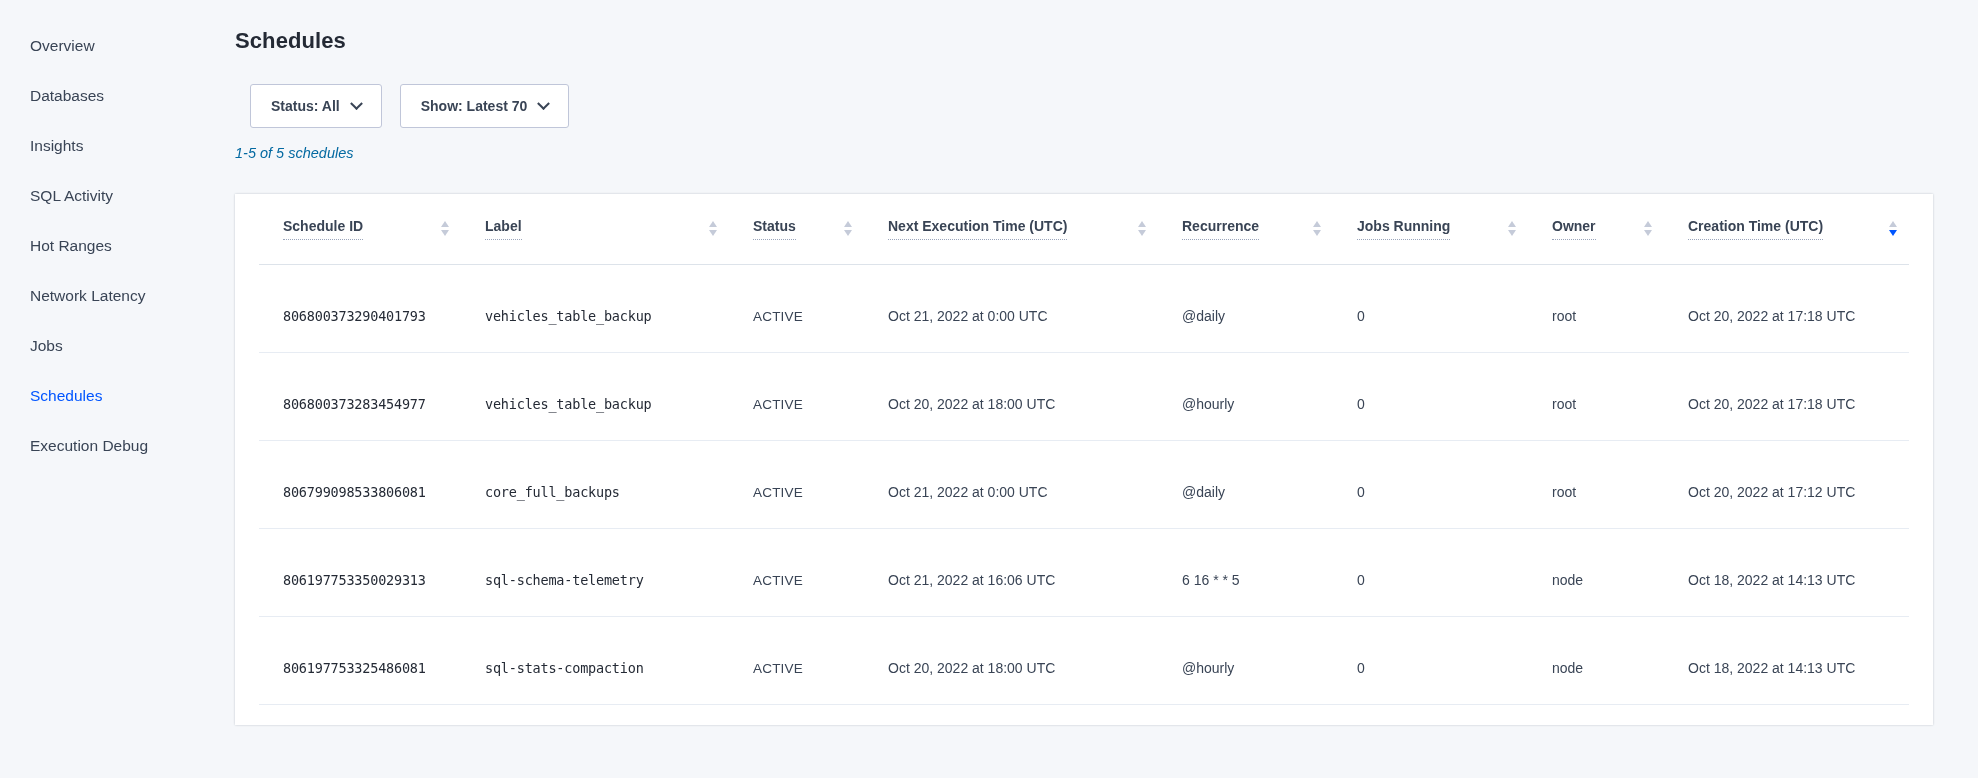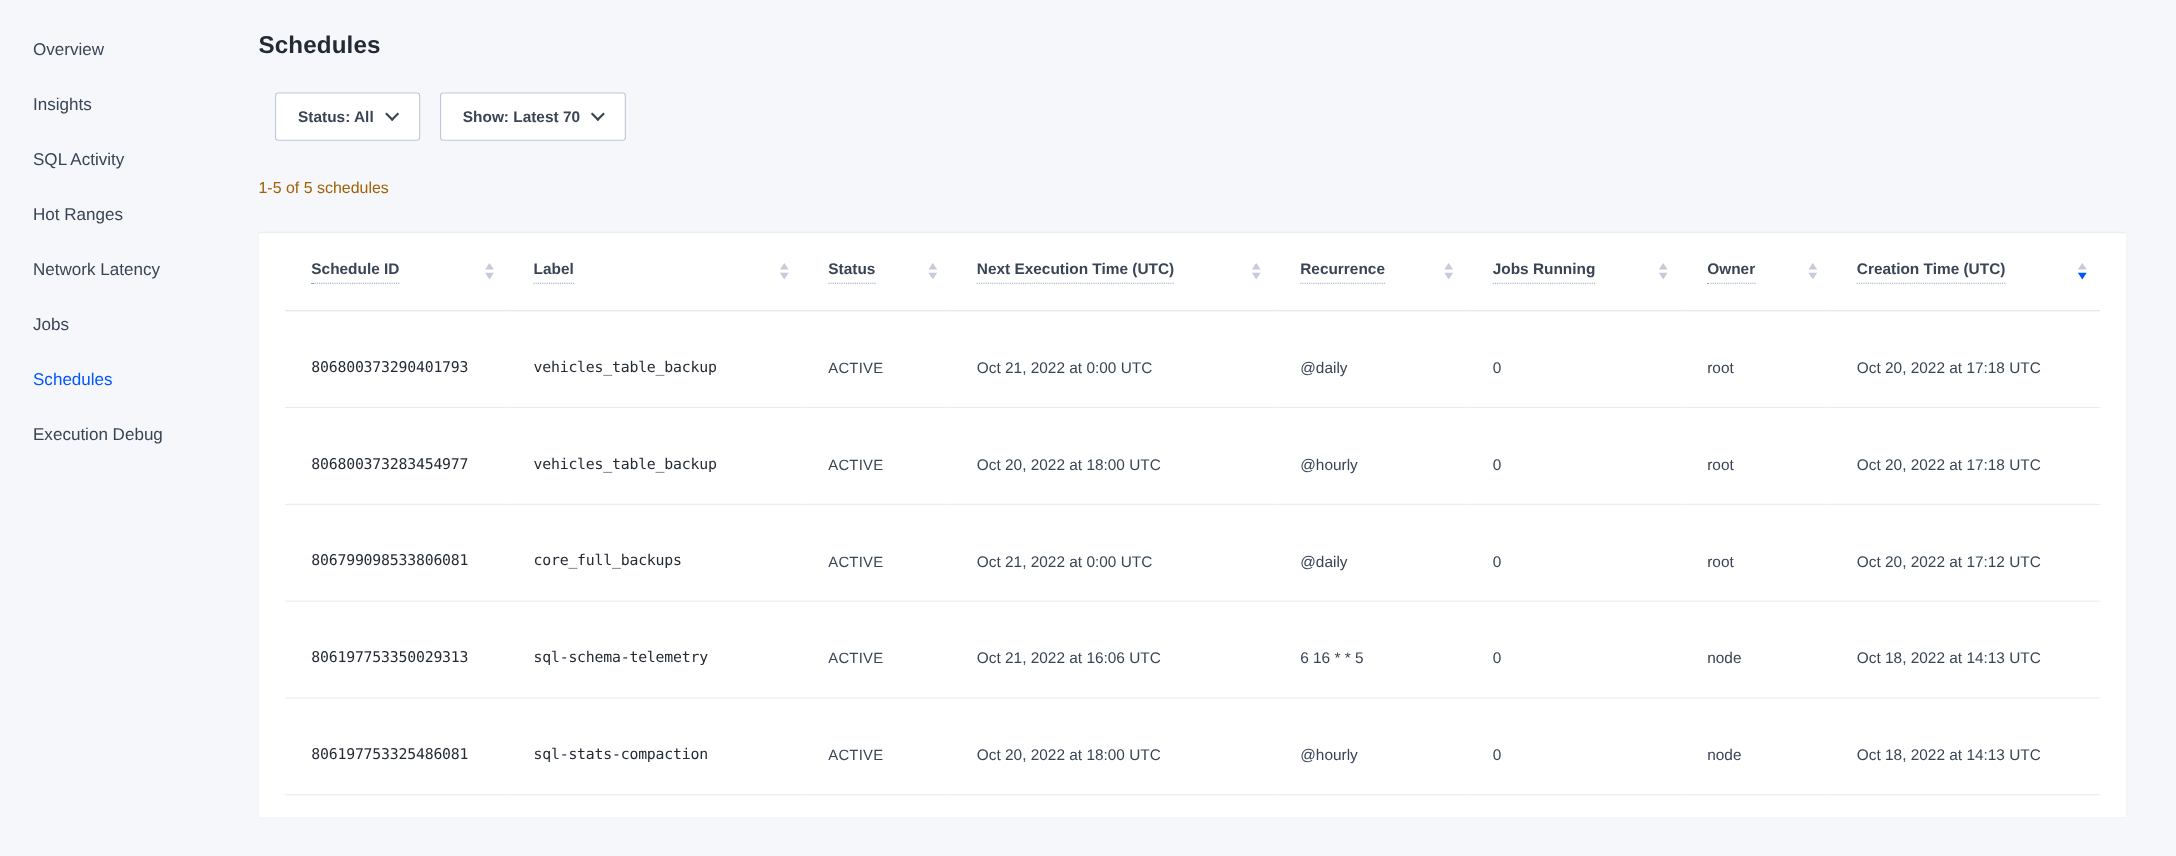--- a/index.html
+++ b/index.html
@@ -71,24 +71,25 @@
     width: 9px;
     height: 9px;
     border-right: 2px solid #394455;
     border-bottom: 2px solid #394455;
     transform: rotate(45deg) translate(-2px, -2px);
     margin-left: 12px;
   }
 
   
   .summary {
-    margin-top: 34px;
+    margin-top: 16px;
     font-size: 14.5px;
     line-height: 18px;
-    color: #a16207;
+    color: #0369a1;
+    font-style: italic;
   }
 
   
   .card {
     margin-top: 8px;
     width: 1698px;
     background: #ffffff;
     box-shadow: 0 0 2px rgba(60, 72, 88, 0.28);
     padding: 0 24px 20px 24px;
   }
@@ -155,20 +156,21 @@
     letter-spacing: -0.2px;
   }
   td.status { font-size: 13.5px; letter-spacing: 0.2px; }
 </style>
 </head>
 <body>
 
 <nav class="sidebar">
 
 <div class="sidebar-item">Overview</div>
+    <div class="sidebar-item">Databases</div>
     <div class="sidebar-item">Insights</div>
     <div class="sidebar-item">SQL Activity</div>
     <div class="sidebar-item">Hot Ranges</div>
     <div class="sidebar-item">Network Latency</div>
     <div class="sidebar-item">Jobs</div>
     <div class="sidebar-item active">Schedules</div>
     <div class="sidebar-item">Execution Debug</div>
   </nav>
 
 <main class="main">

